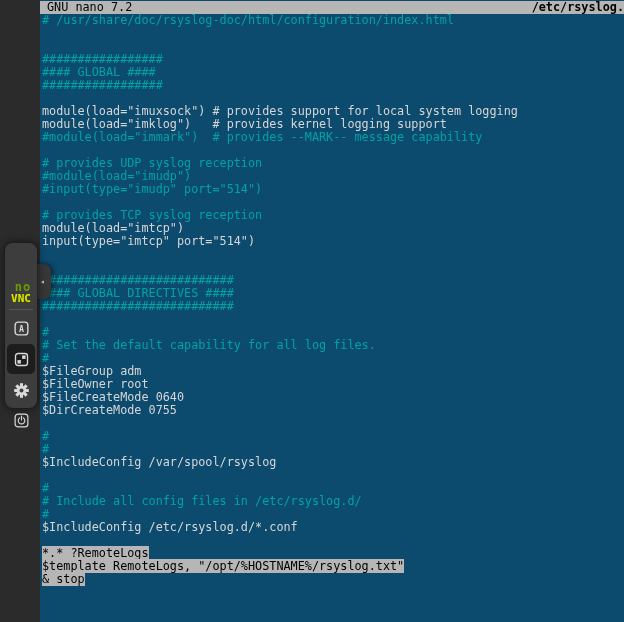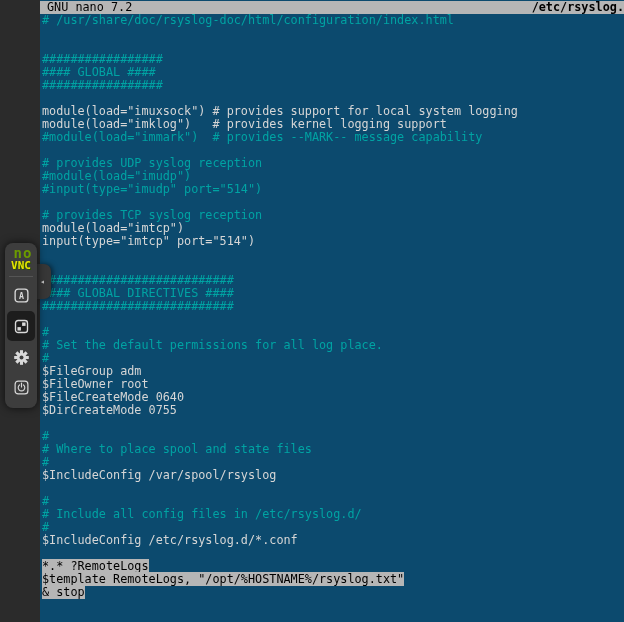--- a/index.html
+++ b/index.html
@@ -15,22 +15,22 @@
   #title-right{position:absolute;right:0;top:0;font-weight:bold;}
   #lines{position:absolute;left:2px;top:14px;right:0;font-size:11.8px;line-height:13px;}
   .line{height:13px;white-space:pre;}
   .line.c{color:var(--comment,#00a3a3);}
   .line.w{color:var(--text,#d6d6d6);}
   .line .sel{background:var(--selbg,#b6b6b6);color:#000;}
   
   #vnc-panel{position:absolute;left:5px;top:243px;width:32px;height:165px;background:#3d3d3d;
              border-radius:8px;box-shadow:0 0 8px rgba(0,0,0,.7);z-index:5;}
   #vnc-logo{padding-top:3px;text-align:center;line-height:1;user-select:none;}
-  #logo-no{display:block;font-size:14px;font-weight:bold;color:var(--logono,#6b9b00);
-           letter-spacing:1px;transform:translateX(2px);}
+  #logo-no{display:block;font-size:12px;font-weight:bold;color:var(--logono,#6b9b00);
+           letter-spacing:1px;transform:translateX(2px);margin-top:35px;}
   #logo-vnc{display:block;font-size:11px;font-weight:bold;color:var(--logovnc,#e6e600);
             letter-spacing:0;text-shadow:1px 1px 0 #2e5200;}
   #vnc-divider{height:1px;background:#555;margin:5px 4px 4px 4px;}
   .vnc-btn{position:relative;width:26px;height:28px;margin:2px auto;display:flex;
            align-items:center;justify-content:center;border-radius:5px;}
   .vnc-btn.active{background:#1d1d1d;height:30px;width:28px;}
   .vnc-btn svg{display:block;}
   
   #vnc-handle{position:absolute;left:37px;top:264px;width:14px;height:35px;background:#373737;
               border-radius:0 7px 7px 0;z-index:4;box-shadow:2px 0 5px rgba(0,0,0,.5);
@@ -68,29 +68,28 @@
         <div class="line c"><span># provides TCP syslog reception</span></div>
         <div class="line w"><span>module(load="imtcp")</span></div>
         <div class="line w"><span>input(type="imtcp" port="514")</span></div>
         <div class="line w"></div>
         <div class="line w"></div>
         <div class="line c"><span>###########################</span></div>
         <div class="line c"><span>#### GLOBAL DIRECTIVES ####</span></div>
         <div class="line c"><span>###########################</span></div>
         <div class="line w"></div>
         <div class="line c"><span>#</span></div>
-        <div class="line c"><span># Set the default permissions for all log place.</span></div>
+        <div class="line c"><span># Set the default capability for all log files.</span></div>
         <div class="line c"><span>#</span></div>
         <div class="line w"><span>$FileGroup adm</span></div>
         <div class="line w"><span>$FileOwner root</span></div>
         <div class="line w"><span>$FileCreateMode 0640</span></div>
         <div class="line w"><span>$DirCreateMode 0755</span></div>
         <div class="line w"></div>
         <div class="line c"><span>#</span></div>
-        <div class="line c"><span># Where to place spool and state files</span></div>
         <div class="line c"><span>#</span></div>
         <div class="line w"><span>$IncludeConfig /var/spool/rsyslog</span></div>
         <div class="line w"></div>
         <div class="line c"><span>#</span></div>
         <div class="line c"><span># Include all config files in /etc/rsyslog.d/</span></div>
         <div class="line c"><span>#</span></div>
         <div class="line w"><span>$IncludeConfig /etc/rsyslog.d/*.conf</span></div>
         <div class="line w"></div>
         <div class="line w"><span class="sel">*.* ?RemoteLogs</span></div>
         <div class="line w"><span class="sel">$template RemoteLogs, "/opt/%HOSTNAME%/rsyslog.txt"</span></div>

